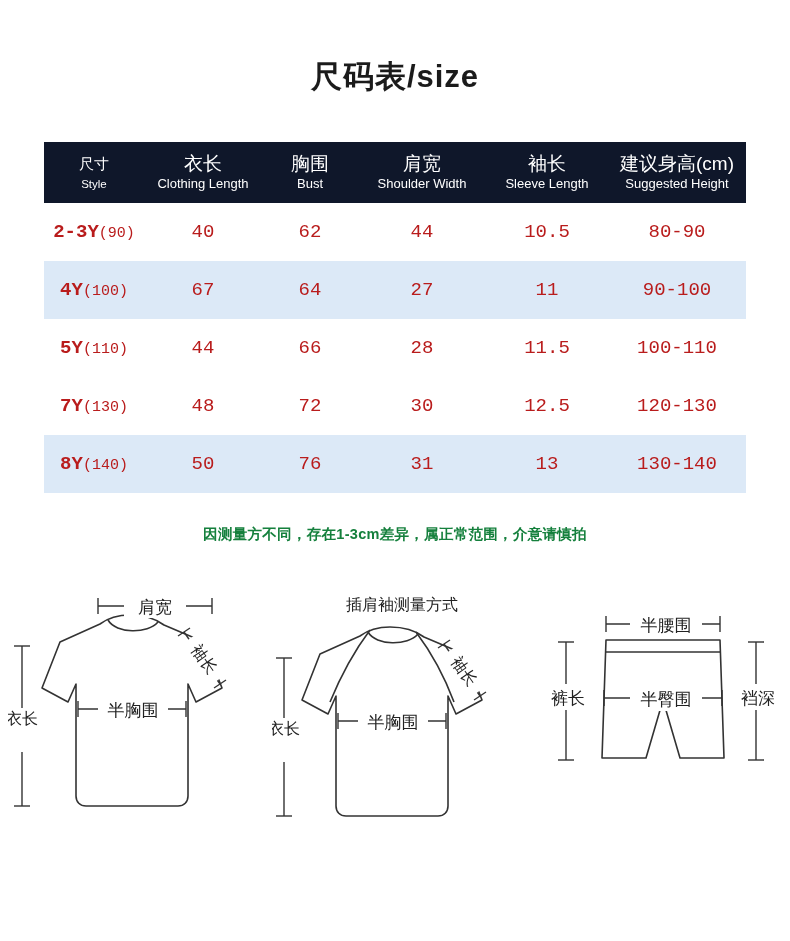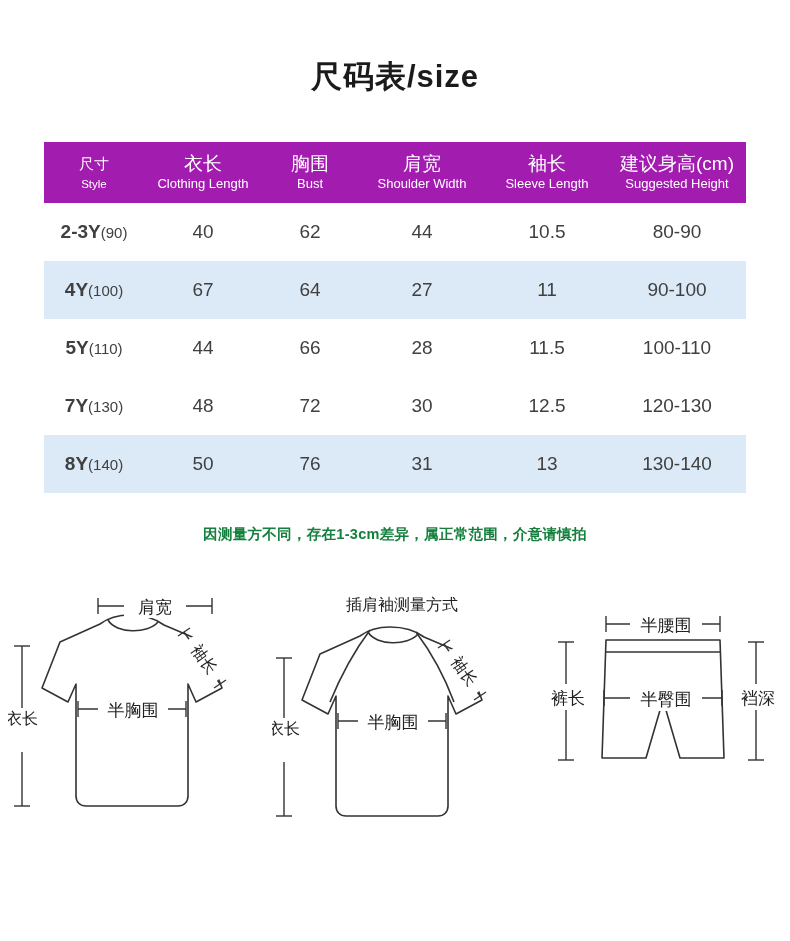--- a/index.html
+++ b/index.html
@@ -32,21 +32,21 @@
   
   .table-wrap {
     margin: 44px 44px 0 44px;
   }
   table.size-table {
     width: 702px;
     border-collapse: collapse;
     table-layout: fixed;
   }
   table.size-table thead th {
-    background: #a21caf;
+    background: #0f172a;
     color: #ffffff;
     font-weight: normal;
     padding: 10px 2px 11px 2px;
     vertical-align: middle;
     text-align: center;
   }
   .th-cn {
     display: block;
     font-size: 19px;
     line-height: 23px;
@@ -58,21 +58,22 @@
     line-height: 16px;
     margin-top: 1px;
   }
   .th-cn.small { font-size: 15px; }
   .th-en.small { font-size: 11.5px; }
 
   table.size-table tbody td {
     text-align: center;
     font-size: 19px;
     height: 56px;
-    color: #404040;
+    color: #b91c1c;
+    font-family: Liberation Mono, monospace;
   }
   tbody tr.alt td {
     background: #dce9f7;
   }
   td.size-cell {
     font-size: 19px;
   }
   td.size-cell .sz-main { font-weight: bold; }
   td.size-cell .sz-sub { font-size: 15px; }
 

